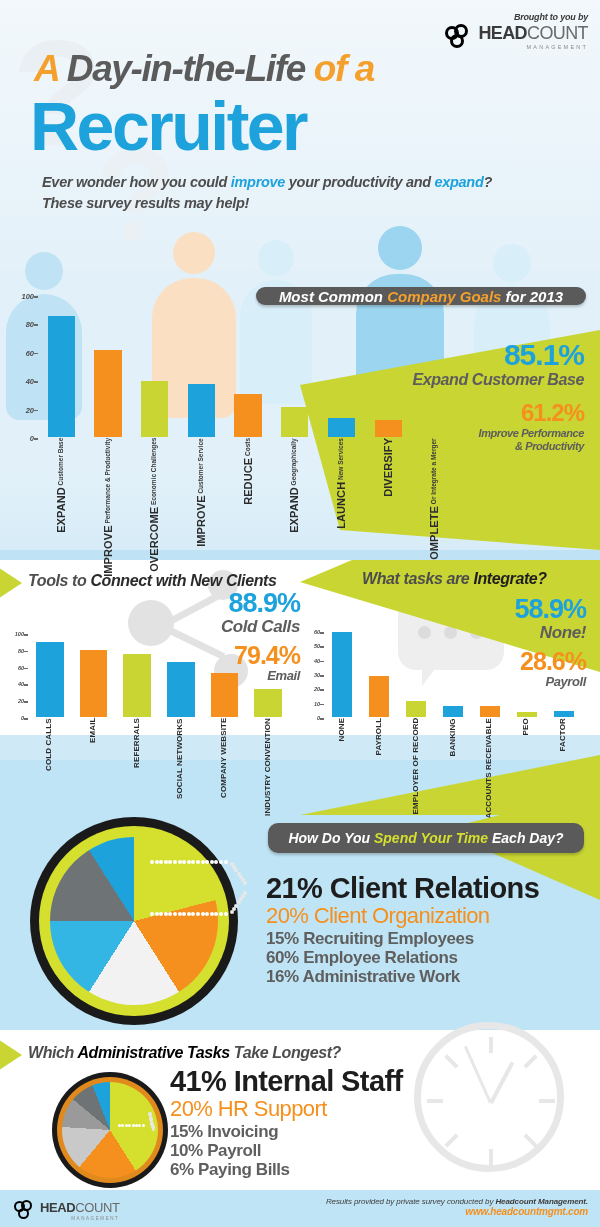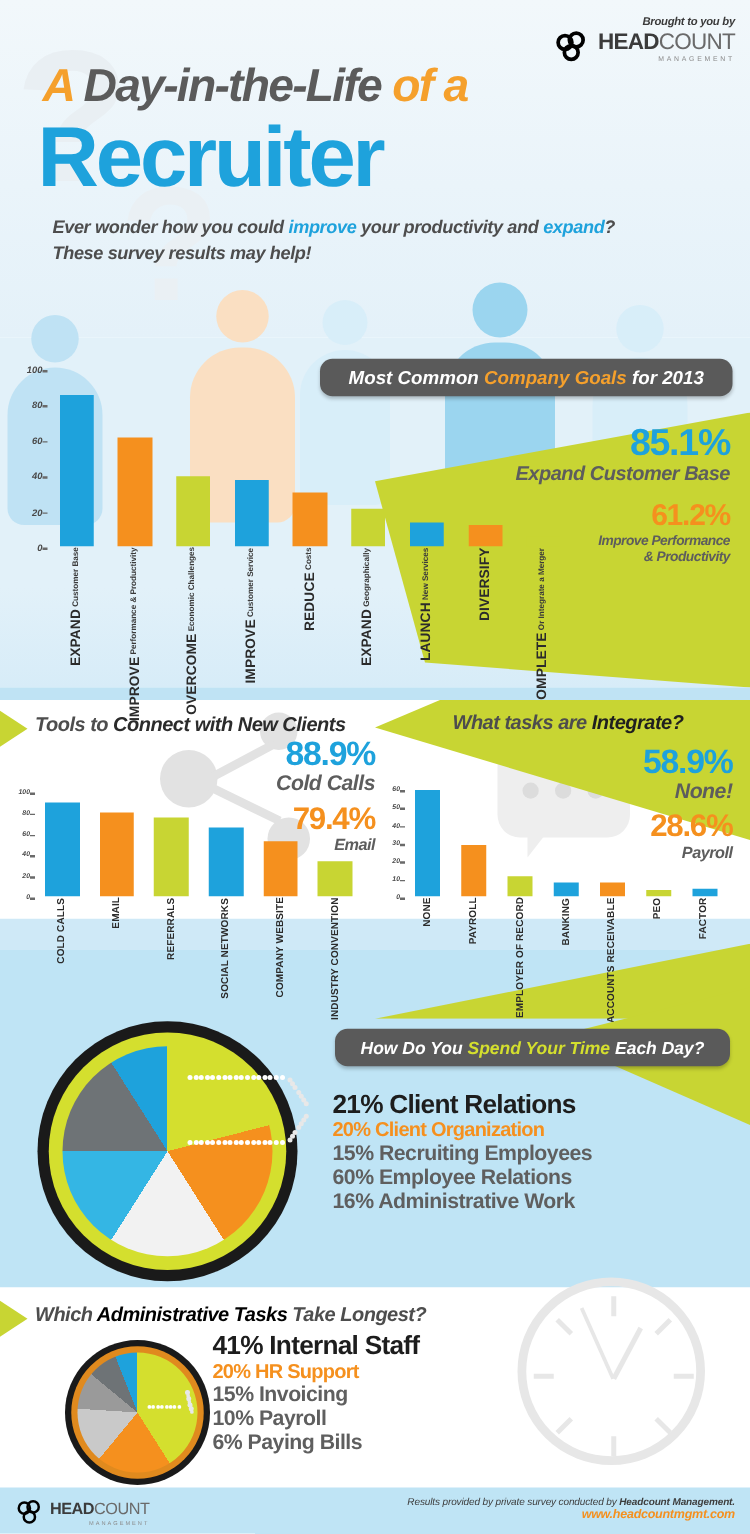--- a/index.html
+++ b/index.html
@@ -110,22 +110,22 @@
   .pie-ring-out { position:absolute; inset:0; border-radius:50%; background:#1a1a1a; }
   .pie-ring-mid { position:absolute; border-radius:50%; background:#d4df2e; }
   .pie-disc { position:absolute; border-radius:50%; overflow:hidden; }
 
   .leaders { position:absolute; }
   .dot { position:absolute; width:4px; height:4px; border-radius:50%; background:#ffffff; }
   .dotg { background:#e8e8e8; }
 
   .legend { position:absolute; }
   .lg-row { white-space:nowrap; line-height:1.12; }
-  .lg-1 { font-size:21px; font-weight:bold; color:#1d1d1d; letter-spacing:-.6px; }
-  .lg-2 { font-size:16px; font-weight:bold; color:#f5901e; letter-spacing:-.6px; }
+  .lg-1 { font-size:29px; font-weight:bold; color:#1d1d1d; letter-spacing:-.6px; }
+  .lg-2 { font-size:22px; font-weight:normal; color:#f5901e; letter-spacing:-.6px; }
   .lg-3 { font-size:17px; font-weight:bold; color:#5f5f5f; letter-spacing:-.4px; }
 
   
   .foot-brand { position:absolute; left:14px; top:1198px; display:flex; align-items:center; gap:4px; }
   .foot-rings { position:relative; width:22px; height:20px; }
   .foot-rings span{ position:absolute; border-radius:50%; border:2.5px solid; }
   .fr1{ left:0; top:1px; width:11px; height:11px; border-color:#cfd86a; }
   .fr2{ left:7px; top:0; width:11px; height:11px; border-color:#f59b2a; }
   .fr3{ left:4px; top:8px; width:11px; height:11px; border-color:#29a8df; }
   .foot-name{ font-size:13px; font-weight:bold; color:#3b3b3b; letter-spacing:-.4px; line-height:1; }
@@ -220,21 +220,21 @@
   <div class="title2">Recruiter</div>
   <div class="subtitle">
     <span>Ever wonder how you could </span><span class="b">improve</span><span> your productivity and </span><span class="b">expand</span><span>?</span><br>
     <span>These survey results may help!</span>
   </div>
 
   <svg class="wedge" style="left:300px; top:330px; width:300px; height:220px; background:none;" viewBox="0 0 300 220">
     <polygon points="0,55 300,0 300,220 40,200" fill="#c8d533"></polygon>
   </svg>
 
-  <div class="pill" style="left:256px; top:287px; width:330px; height:30px; font-size:15px;">
+  <div class="pill" style="left:256px; top:287px; width:330px; height:18px; font-size:15px;">
     <span><span>Most Common </span><span class="hl-o">Company Goals</span><span> for 2013</span></span>
   </div>
 
   <div style="position:absolute; right:16px; top:340px; text-align:right;">
     <div class="statbig blue" style="font-size:30px;">85.1%</div>
     <div class="statlabel" style="font-size:16px; margin-top:1px;">Expand Customer Base</div>
     <div class="statbig orange" style="font-size:24px; margin-top:12px;">61.2%</div>
     <div class="statlabel" style="font-size:11px; line-height:1.2; margin-top:2px;">
       <span>Improve Performance</span><br>
       <span>&amp; Productivity</span>

